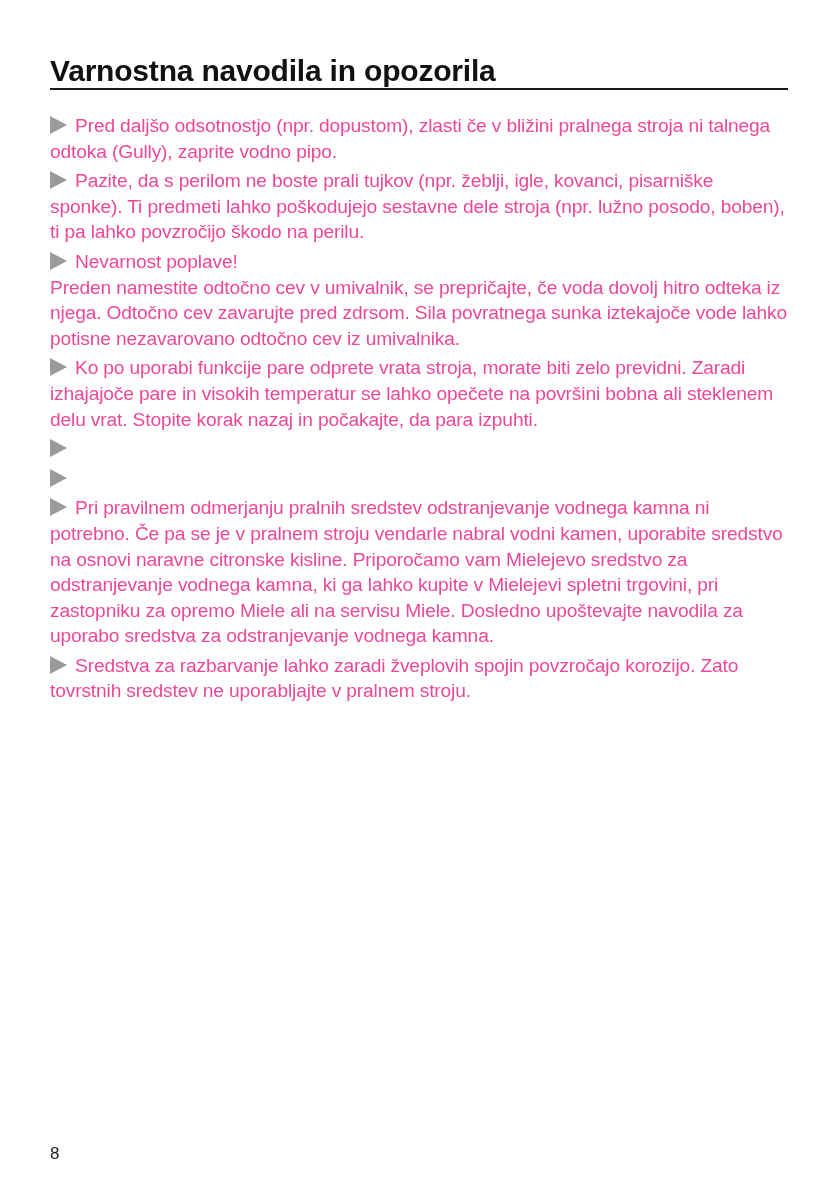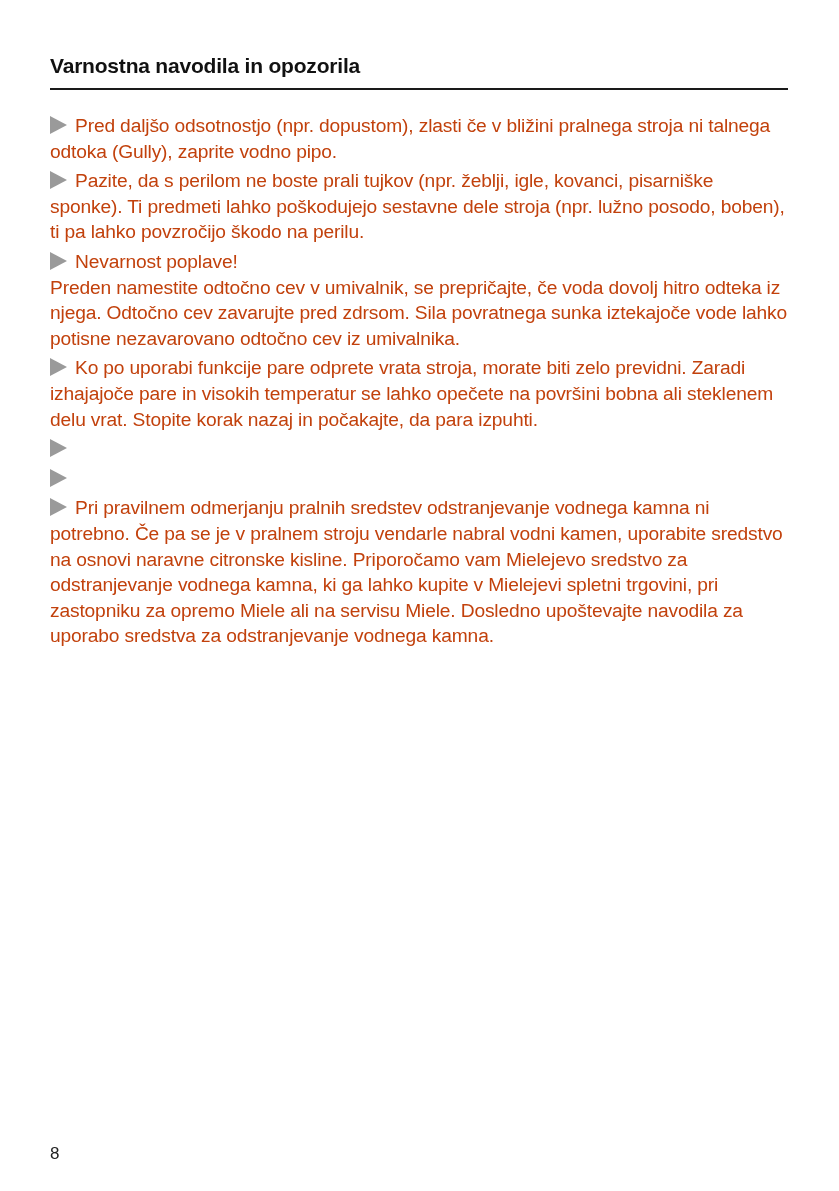--- a/index.html
+++ b/index.html
@@ -1,25 +1,25 @@
 <!DOCTYPE html>
 <html><head>
 <meta charset="utf-8">
 <style>
   html, body { margin: 0; padding: 0; background: #ffffff; }
   body { width: 839px; height: 1191px; position: relative; overflow: hidden;
          font-family: "Liberation Sans", "DejaVu Sans", sans-serif; color: #1a1a1a; }
   .page { position: absolute; left: 50px; top: 0; width: 740px; }
-  .title { position: absolute; top: 54px; left: 0; font-size: 21px; font-weight: bold;
+  .title { position: absolute; top: 54px; left: 0; font-size: 30px; font-weight: bold;
            letter-spacing: -0.2px; color: #111; white-space: nowrap; }
   .rule { position: absolute; top: 88px; left: 0; width: 738px; height: 0;
           border-top: 2px solid #1a1a1a; }
   .body { position: absolute; top: 113px; left: 0; width: 740px; }
   .item { font-size: 19.2px; line-height: 25.6px; margin: 0 0 4px 0;
-          letter-spacing: -0.15px; color: #c2410c; }
+          letter-spacing: -0.15px; color: #ec4899; }
   .item p { margin: 0; }
   .tri { display: inline-block; width: 0; height: 0; border-top: 9px solid transparent;
          border-bottom: 9px solid transparent; border-left: 17px solid #9a9a9a;
          margin-right: 8px; vertical-align: -2px; }
   .pagenum { position: absolute; top: 1144px; left: 0; font-size: 17px; color: #222; }
 </style>
 </head>
 <body>
 
 <div class="page">
@@ -42,16 +42,19 @@
       </div>
     <div class="item">
         <p><span class="tri" style="border-left-color: rgb(154, 154, 154);"></span></p>
       </div>
     <div class="item">
         <p><span class="tri" style="border-left-color: rgb(154, 154, 154);"></span></p>
       </div>
     <div class="item">
         <p><span class="tri" style="border-left-color: rgb(154, 154, 154);"></span><span>Pri pravilnem odmerjanju pralnih sredstev odstranjevanje vodnega kamna ni potrebno. Če pa se je v pralnem stroju vendarle nabral vodni kamen, uporabite sredstvo na osnovi naravne citronske kisline. Priporočamo vam Mielejevo sredstvo za odstranjevanje vodnega kamna, ki ga lahko kupite v Mielejevi spletni trgovini, pri zastopniku za opremo Miele ali na servisu Miele. Dosledno upoštevajte navodila za uporabo sredstva za odstranjevanje vodnega kamna.</span></p>
       </div>
+    <div class="item">
+        <p><span class="tri" style="border-left-color: rgb(154, 154, 154);"></span><span>Sredstva za razbarvanje lahko zaradi žveplovih spojin povzročajo korozijo. Zato tovrstnih sredstev ne uporabljajte v pralnem stroju.</span></p>
+      </div>
   </div>
 
   <div class="pagenum">8</div>
 </div>
 
 </body></html>

